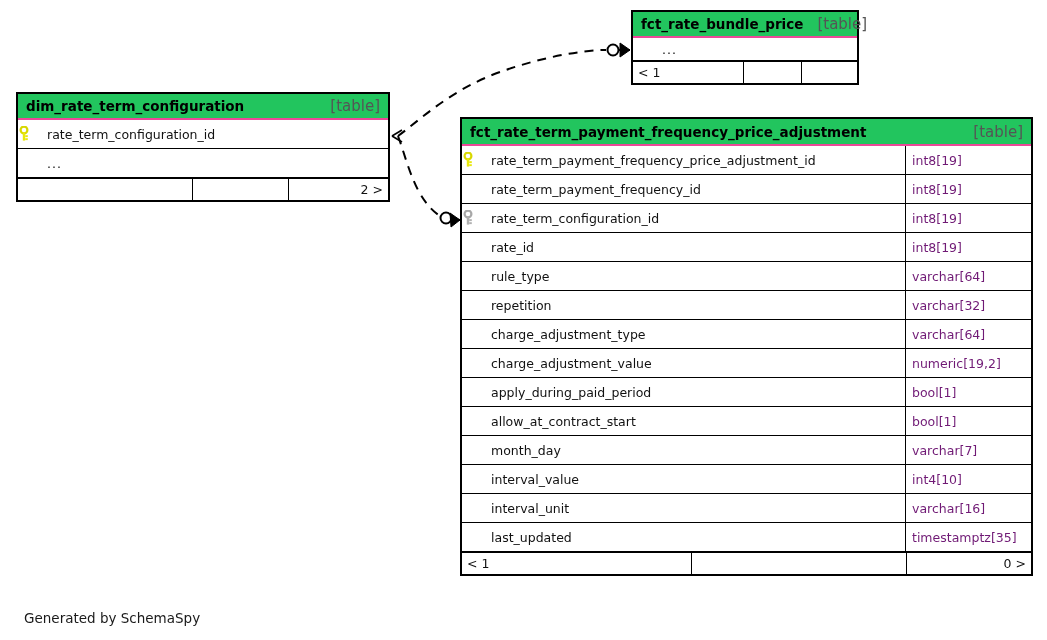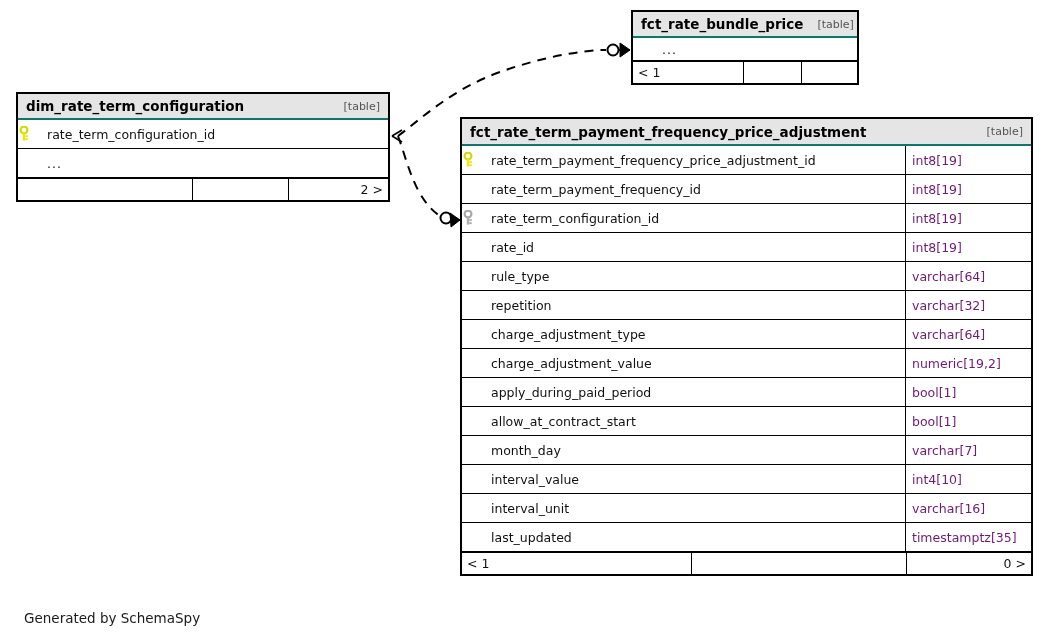--- a/index.html
+++ b/index.html
@@ -29,37 +29,37 @@
   }
 
   
   .table-box {
     position: absolute;
     background: #ffffff;
     border: 2px solid #000000;
     box-sizing: border-box;
   }
   .tbl-header {
-    background: #e5e5e5;
-    border-bottom: 2px solid #0f766e;
+    background: #22c55e;
+    border-bottom: 2px solid #ec4899;
     height: 26px;
     display: flex;
     align-items: center;
     padding: 0 8px;
     box-sizing: border-box;
   }
   .tbl-name {
     font-weight: bold;
     font-size: 13.5px;
     color: #000000;
     white-space: nowrap;
   }
   .tbl-kind {
     margin-left: auto;
-    font-size: 11px;
+    font-size: 15px;
     color: #555555;
     padding-left: 14px;
     white-space: nowrap;
   }
 
   .tbl-row {
     display: flex;
     align-items: stretch;
     border-bottom: 1px solid #000000;
     height: 29px;

